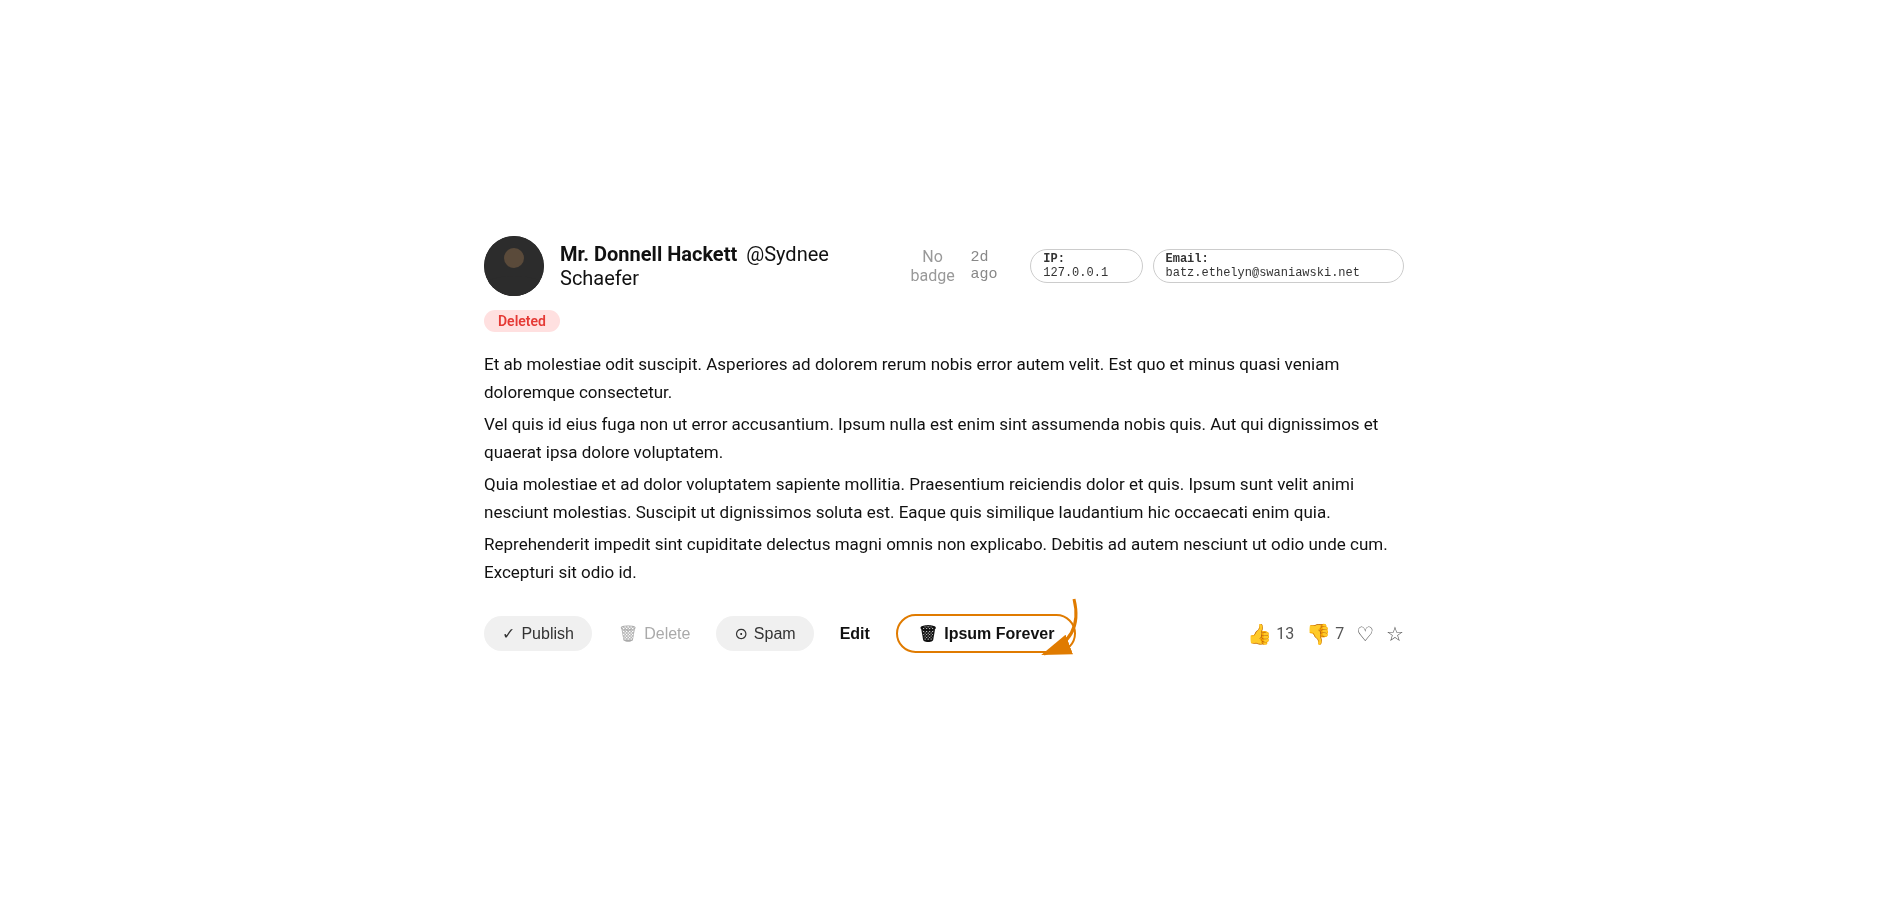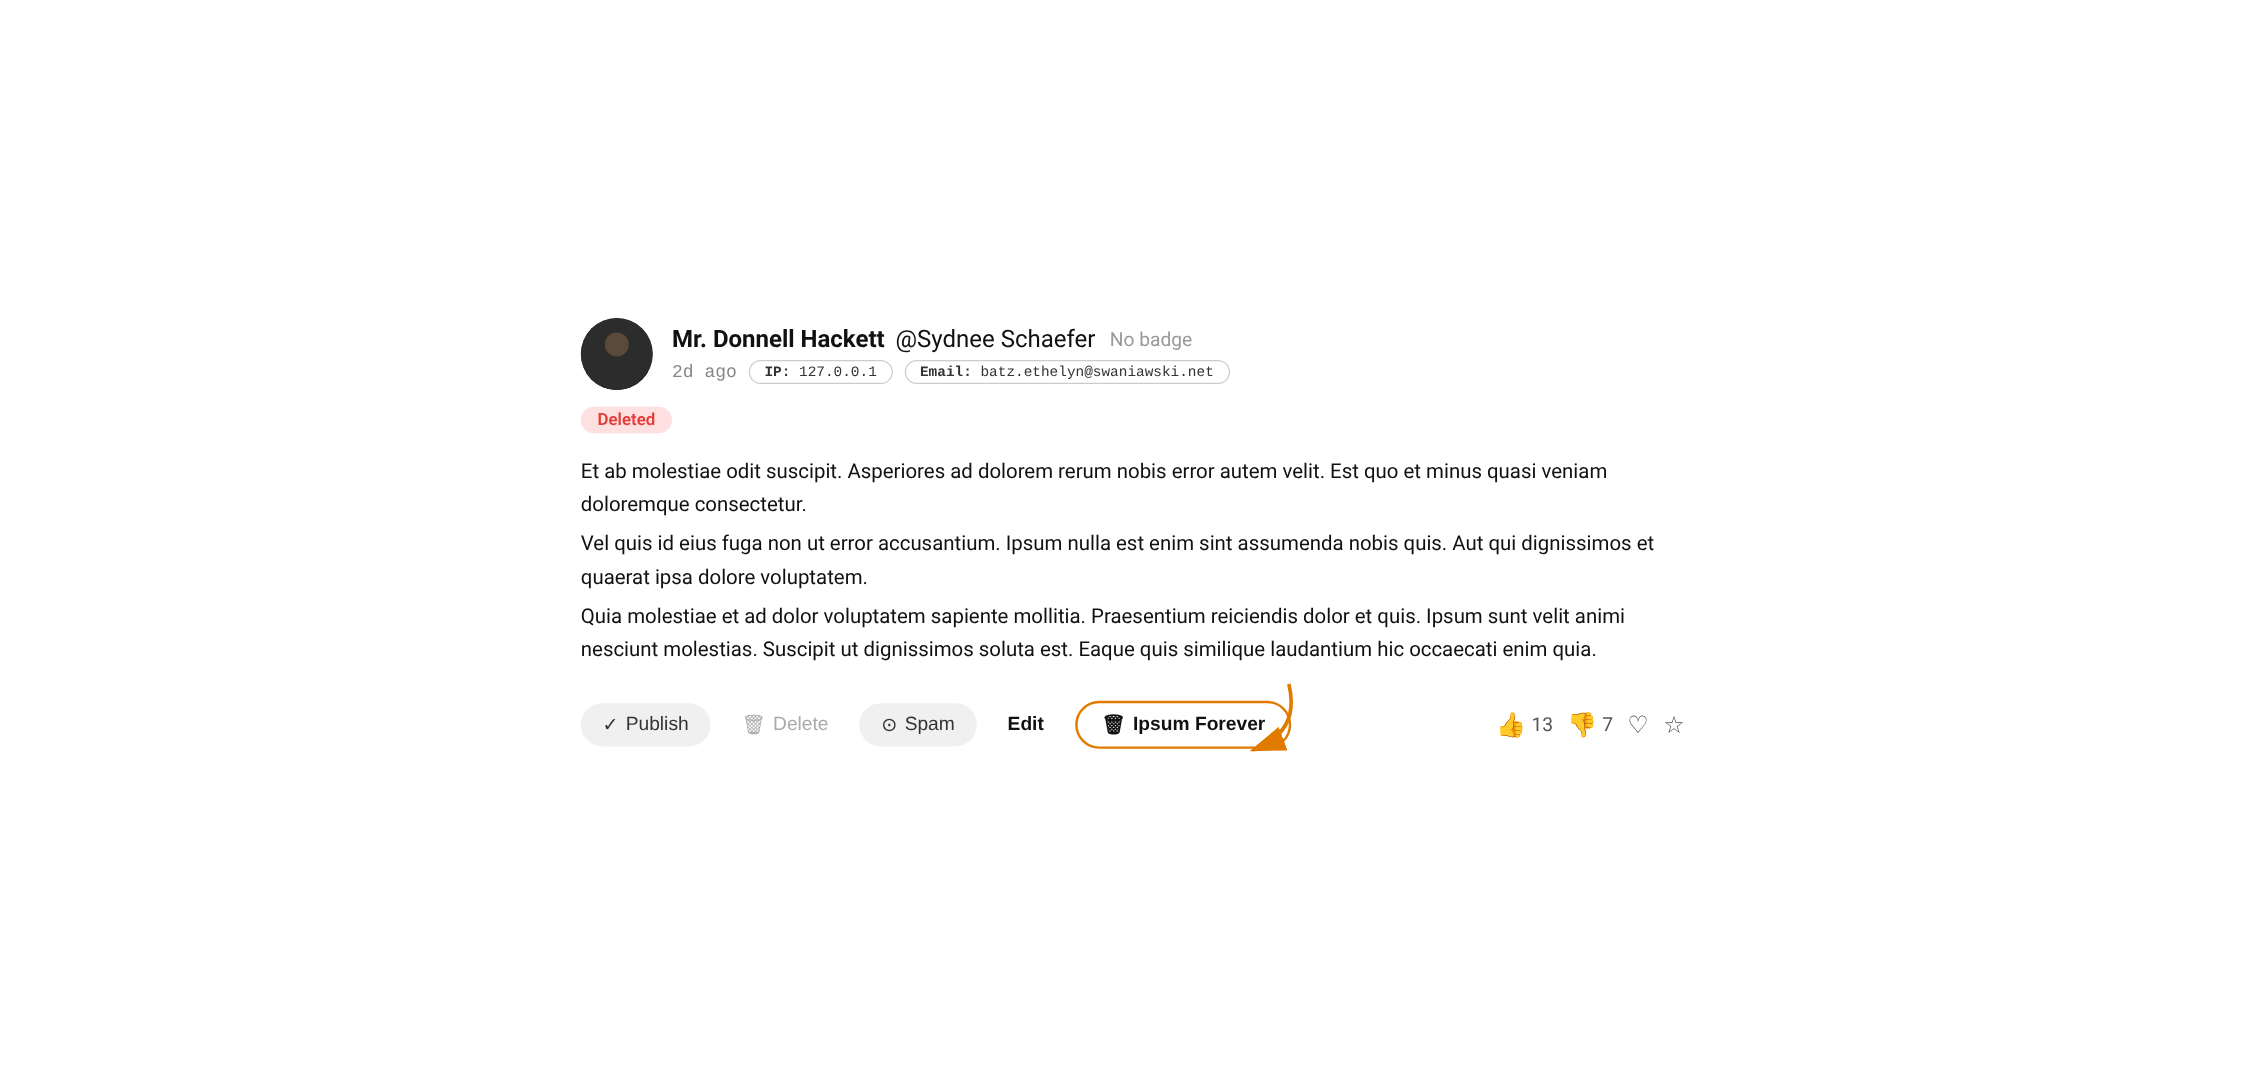--- a/index.html
+++ b/index.html
@@ -36,37 +36,38 @@
       display: flex;
       align-items: center;
       justify-content: center;
     }
     .avatar svg {
       width: 60px;
       height: 60px;
     }
     .header-info {
       display: flex;
-      flex-direction: column;
+      flex-direction: row;
       gap: 6px;
     }
     .name-row {
       display: flex;
       align-items: center;
       gap: 12px;
     }
     .username {
       font-size: 20px;
       font-weight: 700;
       color: #111111;
     }
     .no-badge {
       font-size: 16px;
       color: #999999;
       font-weight: 400;
+      text-align: center;
     }
     .meta-row {
       display: flex;
       align-items: center;
       gap: 10px;
       font-family: Liberation Mono, monospace;
     }
     .time-ago {
       font-size: 15px;
       color: #888888;
@@ -209,20 +210,21 @@
   </div>
 
   <div>
     <span class="status-badge">Deleted</span>
   </div>
 
   <div class="content-text">
     <p>Et ab molestiae odit suscipit. Asperiores ad dolorem rerum nobis error autem velit. Est quo et minus quasi veniam doloremque consectetur.</p>
     <p>Vel quis id eius fuga non ut error accusantium. Ipsum nulla est enim sint assumenda nobis quis. Aut qui dignissimos et quaerat ipsa dolore voluptatem.</p>
     <p>Quia molestiae et ad dolor voluptatem sapiente mollitia. Praesentium reiciendis dolor et quis. Ipsum sunt velit animi nesciunt molestias. Suscipit ut dignissimos soluta est. Eaque quis similique laudantium hic occaecati enim quia.</p>
+    <p>Reprehenderit impedit sint cupiditate delectus magni omnis non explicabo. Debitis ad autem nesciunt ut odio unde cum. Excepturi sit odio id.</p>
   </div>
 
   <div class="actions-row">
     <button class="action-btn btn-publish">
       <span>✓</span>
       <span>Publish</span>
     </button>
     <button class="action-btn btn-delete">
       <span>🗑</span>
       <span>Delete</span>

